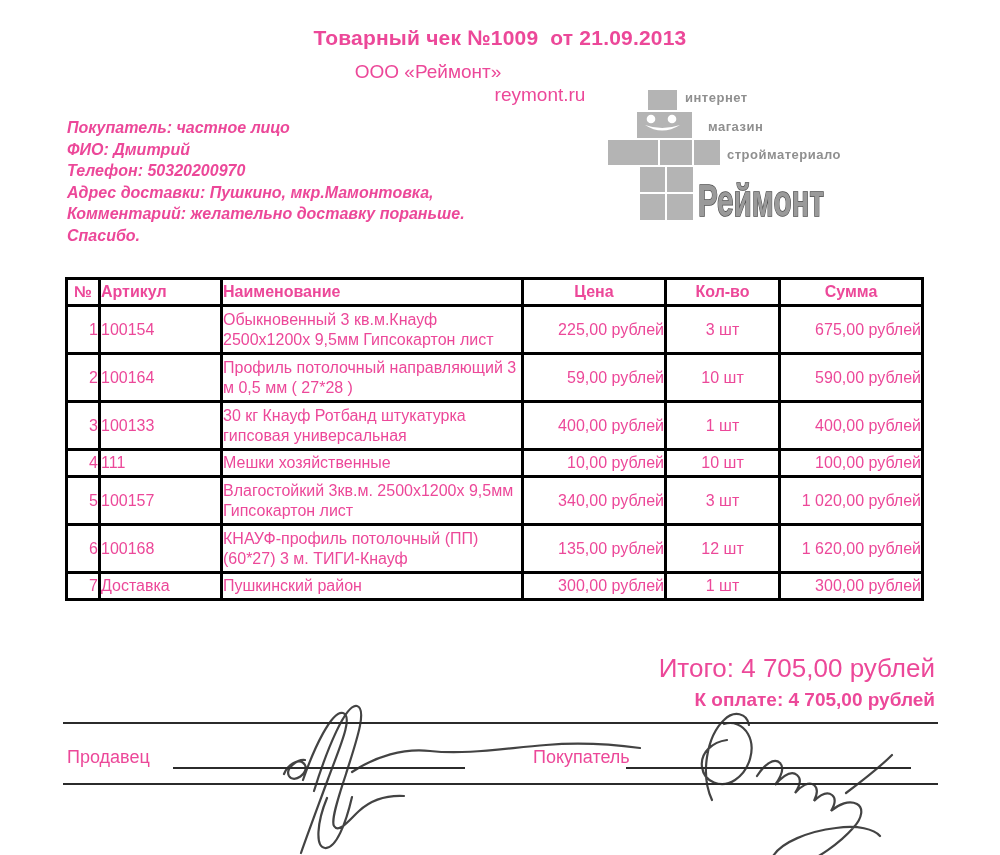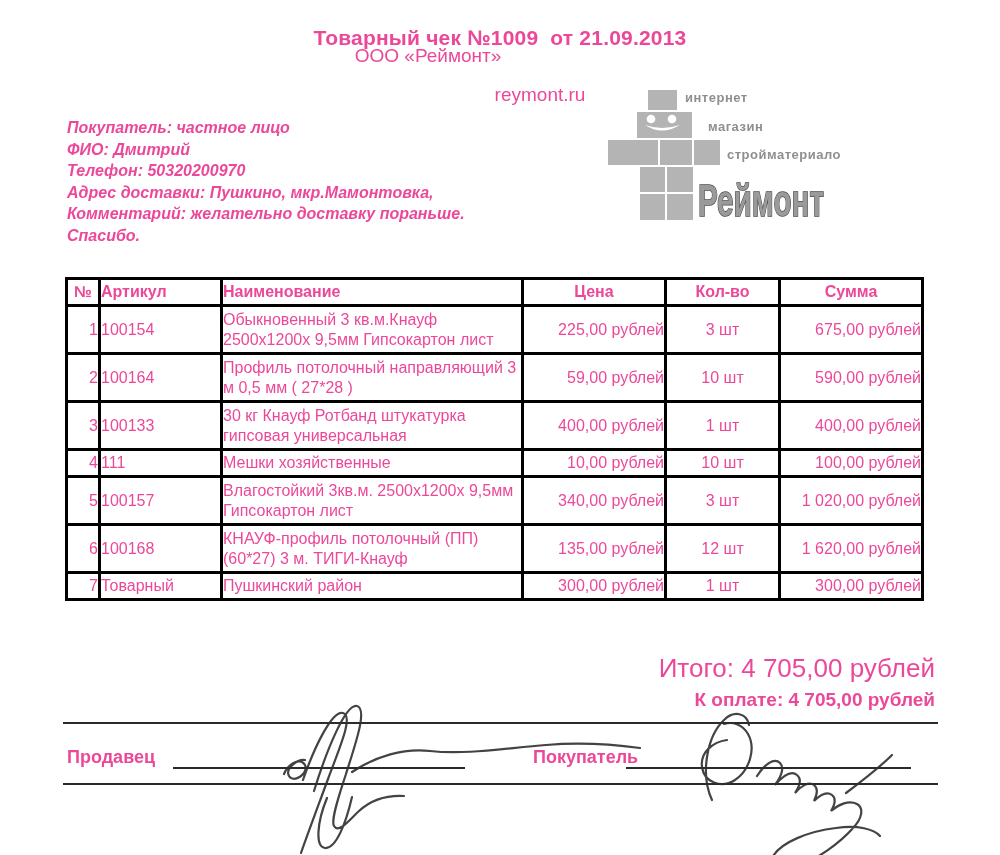--- a/index.html
+++ b/index.html
@@ -12,21 +12,21 @@
     color:#ec4899;
     overflow:hidden;
   }
   
   .doc-title{
     position:absolute; top:26px; left:0; width:1000px;
     text-align:center; font-size:21px; font-weight:bold;
     white-space:pre; letter-spacing:0.2px;
   }
   .org-name{
-    position:absolute; top:45px; left:0; width:856px;
+    position:absolute; top:61px; left:0; width:856px;
     text-align:center; font-size:19px; font-weight:normal;
   }
   .org-site{
     position:absolute; top:84px; left:0; width:1000px;
     text-align:center; font-size:19px;margin-left:40px;
   }
   
   .logo{position:absolute; left:605px; top:85px; width:235px; height:140px;}
   .logo .tagline{font-size:13px; letter-spacing:0.5px; font-weight:bold;}
   .logo .brand-text{
@@ -66,21 +66,21 @@
     position:absolute; right:65px; top:653px; text-align:right;
   }
   .totals .subtotal{font-size:26px; font-weight:normal;}
   .totals .due{font-size:19px; font-weight:bold; margin-top:5px;}
   
   .rule{position:absolute; height:2px; background:#2b2b2b;}
   .rule-top{left:63px; top:722px; width:875px;}
   .rule-bottom{left:63px; top:783px; width:875px;}
   .seller-line{left:173px; top:767px; width:292px;}
   .buyer-line{left:626px; top:767px; width:285px;}
-  .sig-label{position:absolute; top:747px; font-size:18px;font-weight:bold;}
+  .sig-label{position:absolute; top:747px; font-size:18px;}
   .seller-label{left:67px;}
   .buyer-label{left:533px;}
   .signatures-svg{position:absolute; left:0; top:690px; width:1000px; height:165px; pointer-events:none;}
 </style>
 </head>
 <body>
 
 <div class="page">
 
   <div class="doc-title">Товарный чек №1009  от 21.09.2013</div>
@@ -184,21 +184,21 @@
       <tr class="tall">
         <td class="cell-num">6</td>
         <td class="cell-sku">100168</td>
         <td class="cell-name">КНАУФ-профиль потолочный (ПП) (60*27) 3 м. ТИГИ-Кнауф</td>
         <td class="cell-price">135,00 рублей</td>
         <td class="cell-qty">12 шт</td>
         <td class="cell-sum">1 620,00 рублей</td>
       </tr>
       <tr class="short">
         <td class="cell-num">7</td>
-        <td class="cell-sku">Товарный</td>
+        <td class="cell-sku">Доставка</td>
         <td class="cell-name">Пушкинский район</td>
         <td class="cell-price">300,00 рублей</td>
         <td class="cell-qty">1 шт</td>
         <td class="cell-sum">300,00 рублей</td>
       </tr>
     </tbody>
   </table>
 
   <div class="totals">
     <div class="subtotal">Итого: 4 705,00 рублей</div>

